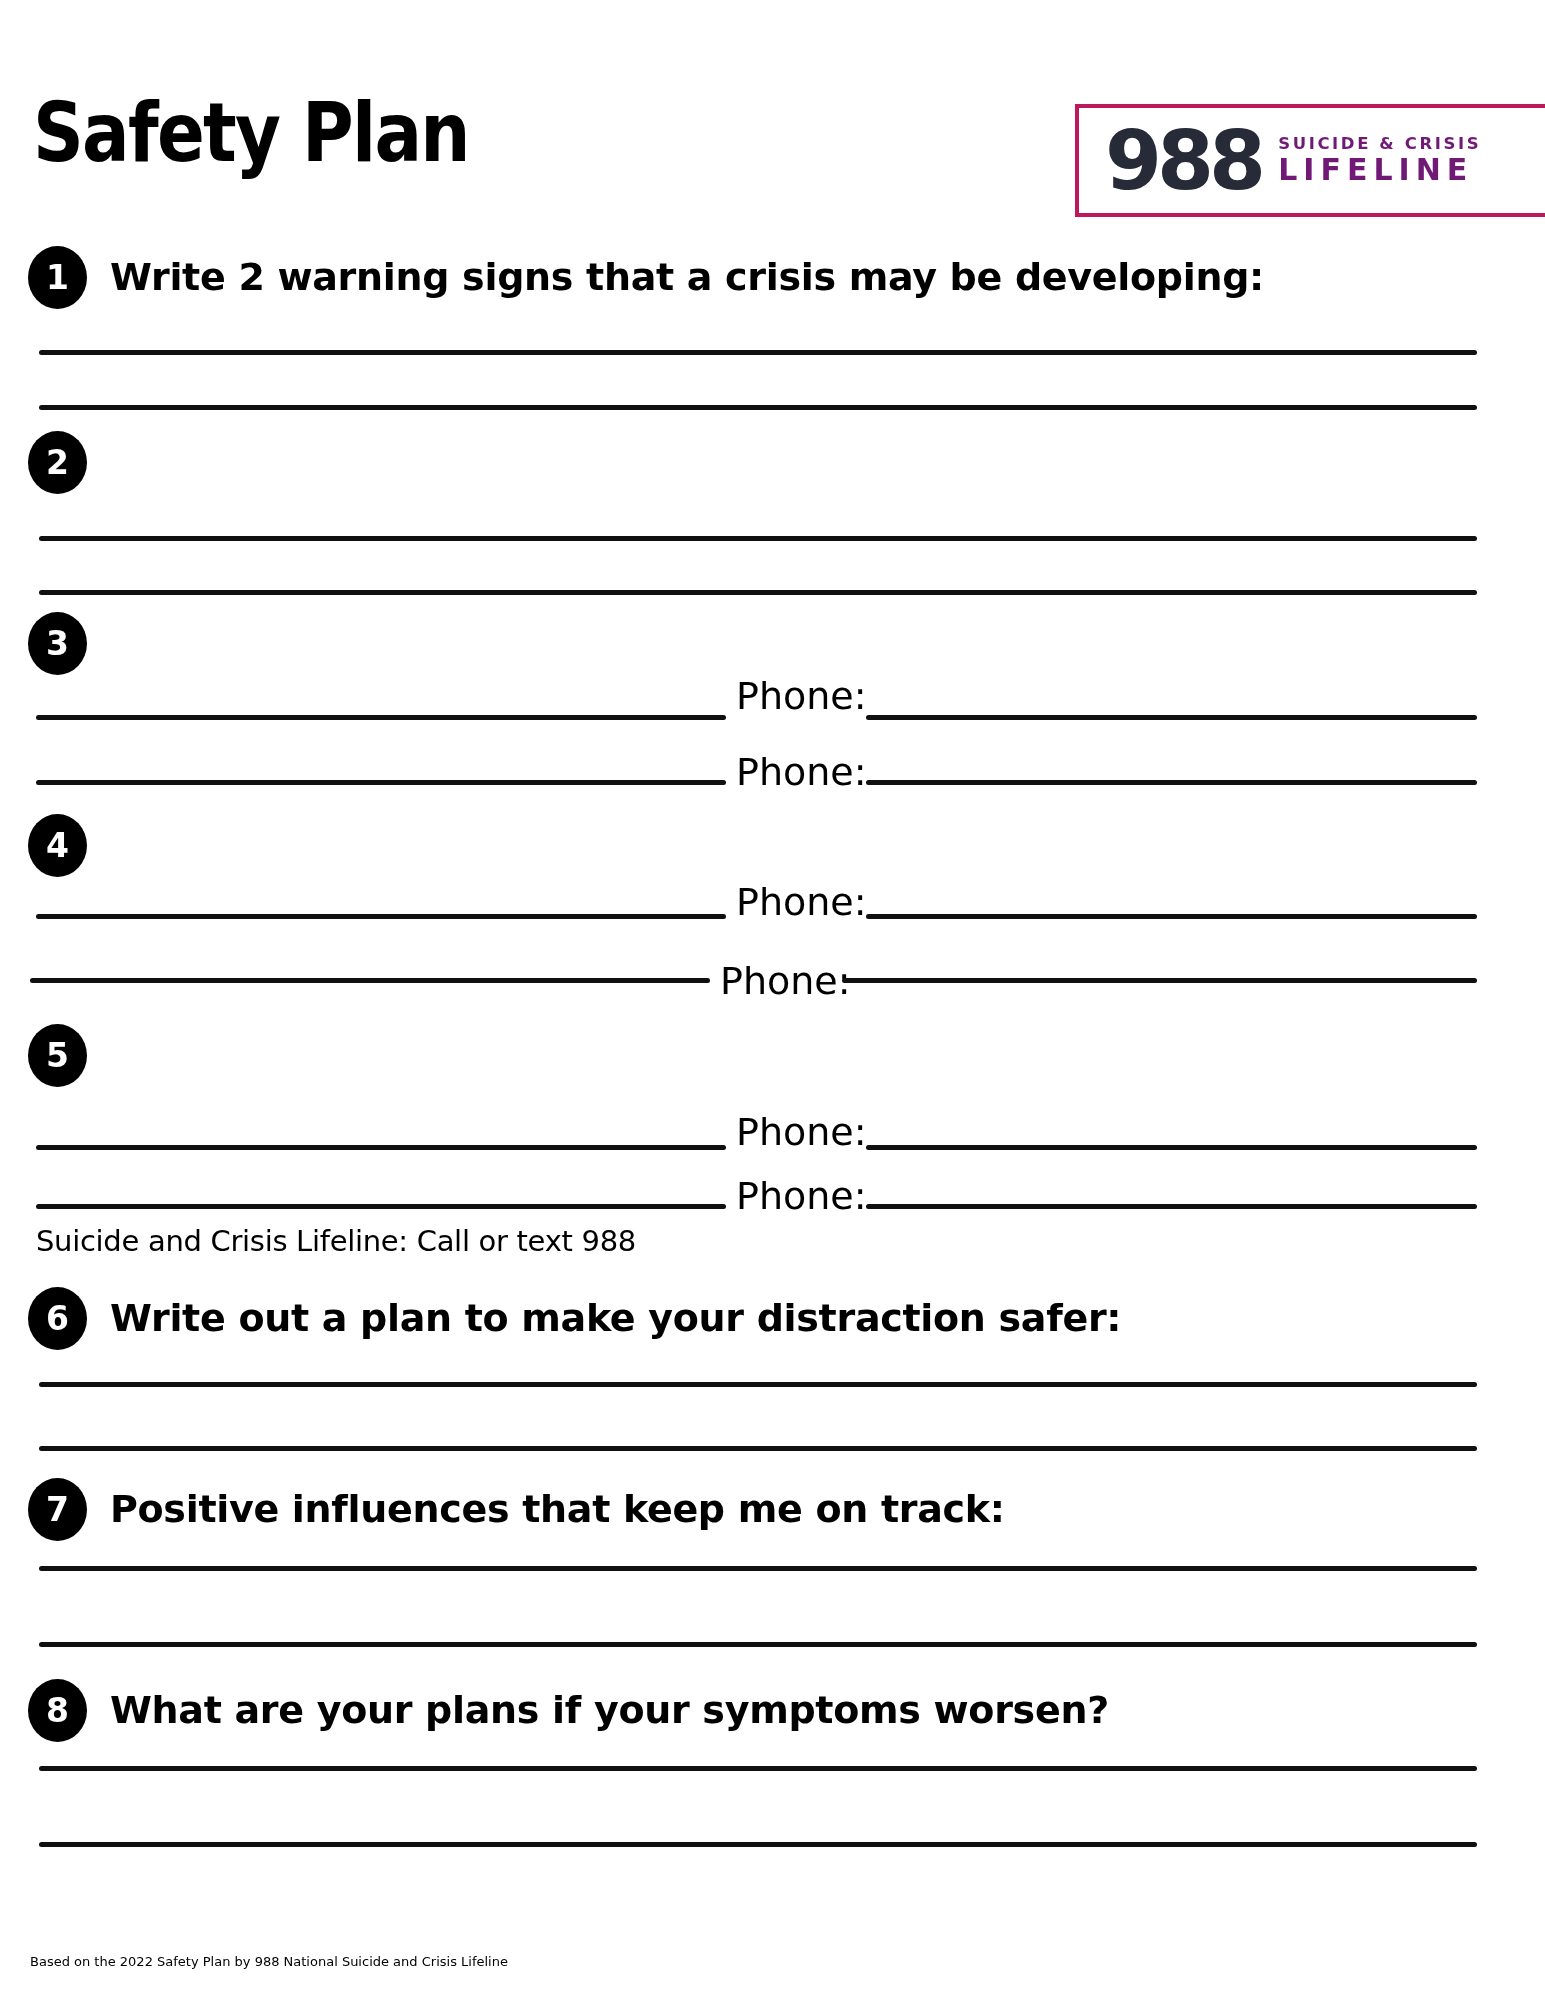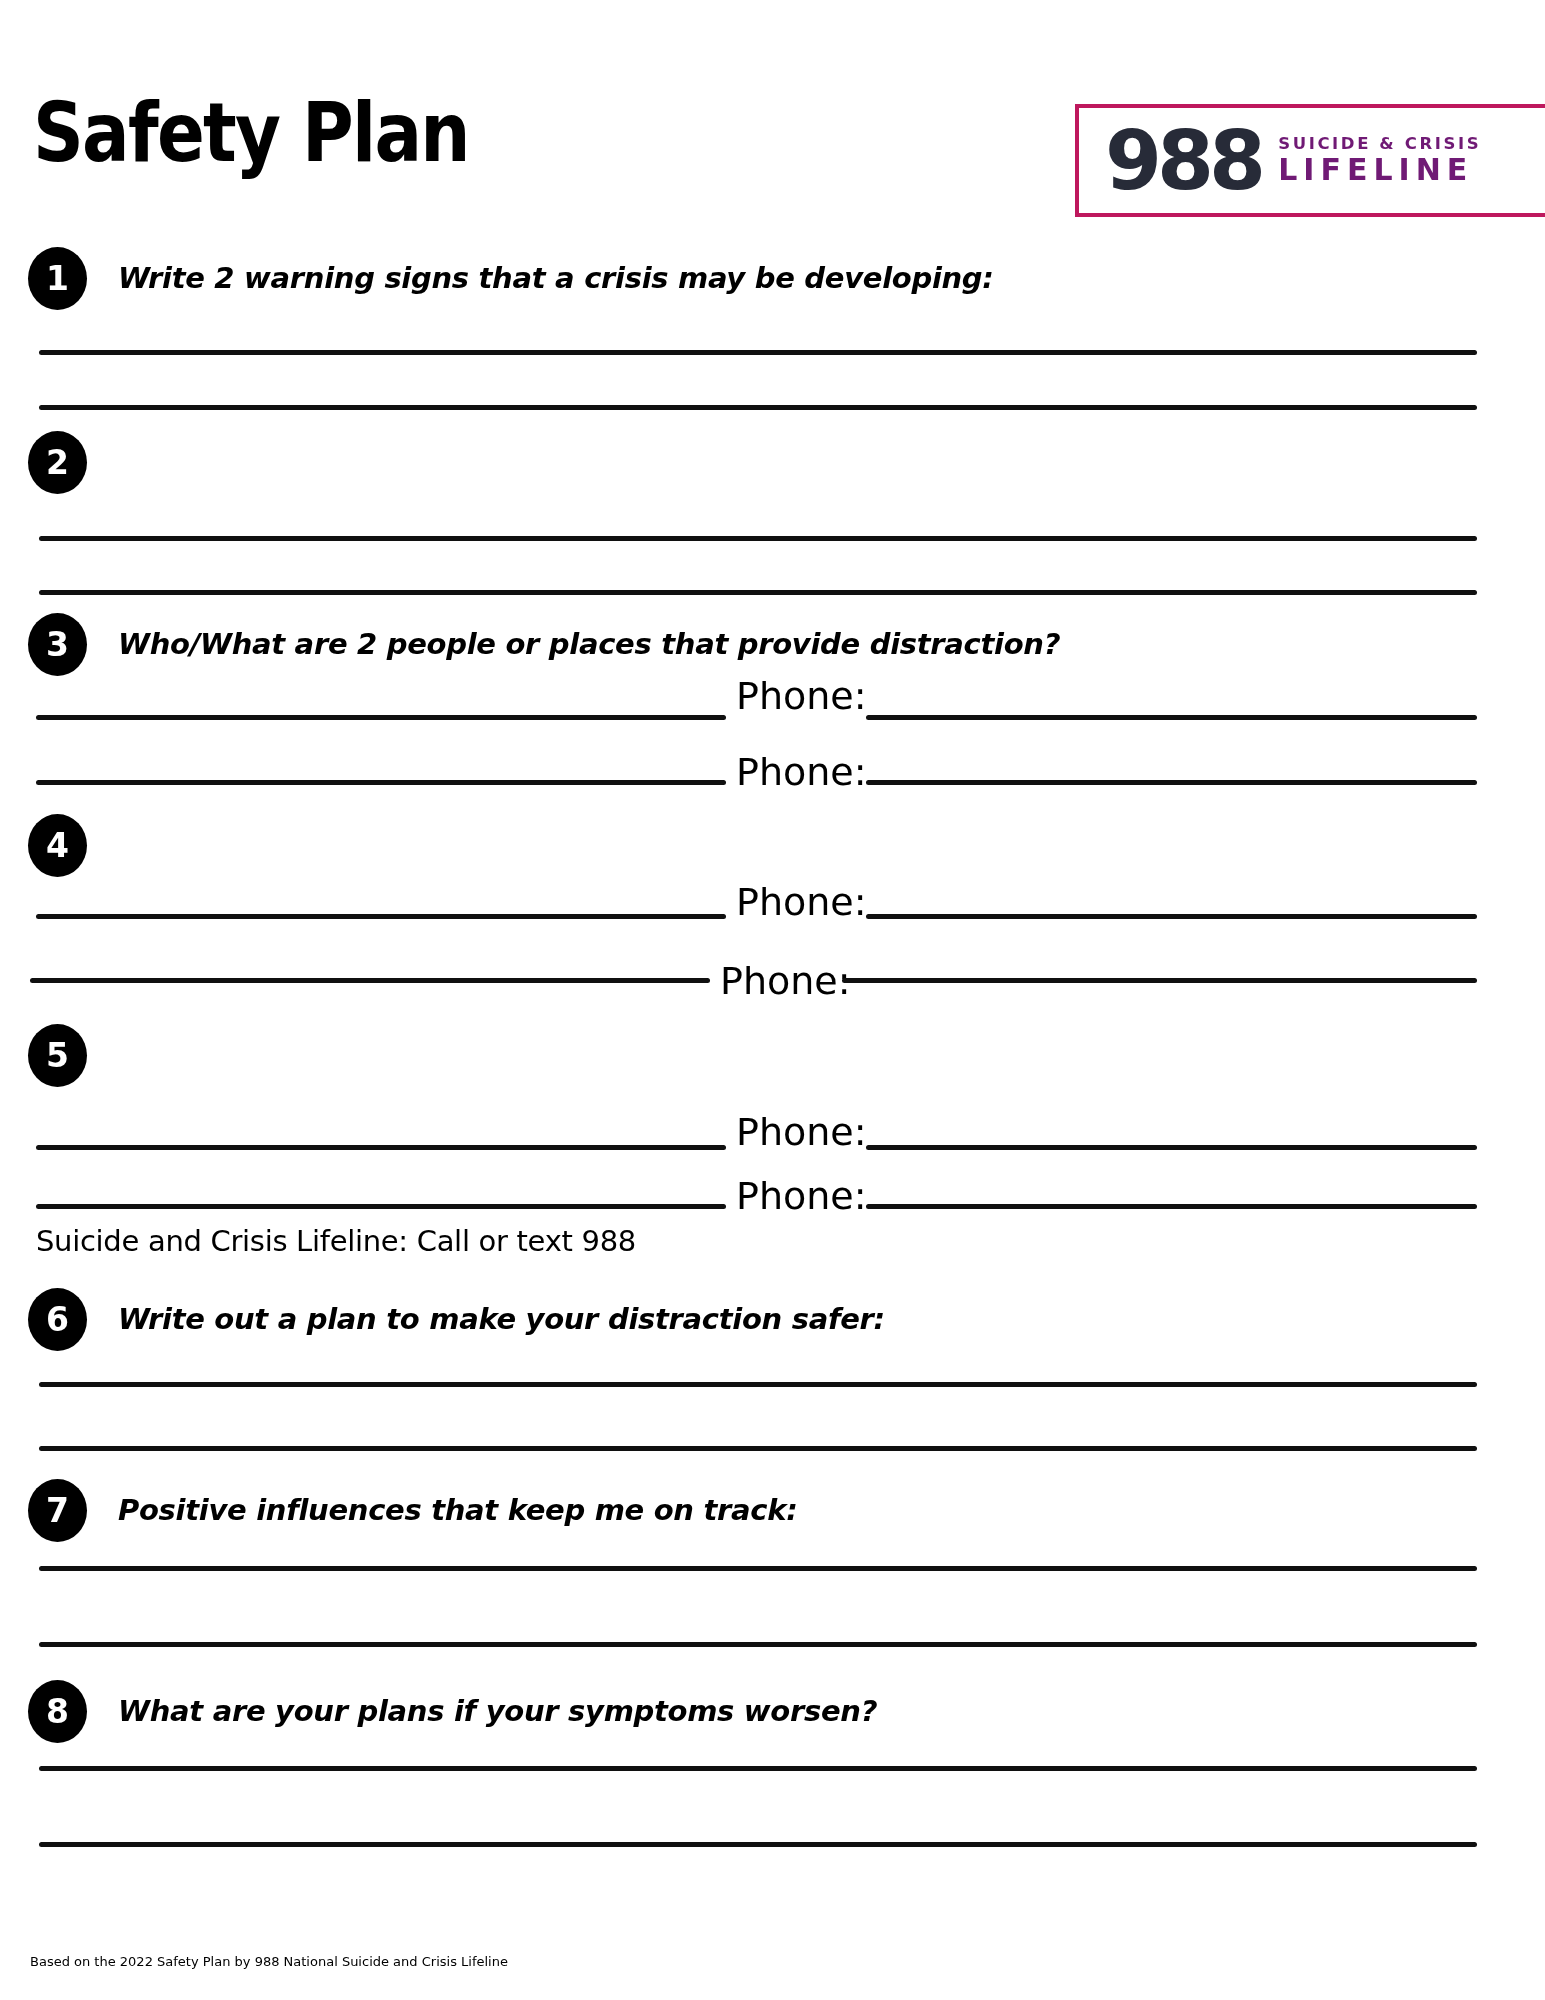--- a/index.html
+++ b/index.html
@@ -41,22 +41,22 @@
     position:absolute;left:28px;right:30px;
     display:flex;align-items:center;gap:15px;
   }
   .badge{
     flex:0 0 auto;width:59px;height:63px;border-radius:50%;
     background:#000;color:#fff;
     display:flex;align-items:center;justify-content:center;
     font-size:33px;font-weight:700;
   }
   .sec-title{
-    margin:16px;font-size:29px;font-weight:700;line-height:1.15;
-    letter-spacing:-.3px;white-space:nowrap;font-style:italic;
+    margin:8px;font-size:38px;font-weight:700;line-height:1.15;
+    letter-spacing:-.3px;white-space:nowrap;
   }
   
   .rule{position:absolute;height:5px;background:#101010;border-radius:3px;}
   .rule.full{left:39px;width:1438px;}
   
   .phone-row{position:absolute;left:0;right:0;height:64px;}
   .phone-row .rule{top:var(--ry,40px);}
   .phone-row .rule.name{left:36px;width:690px;}
   .phone-label{
     position:absolute;left:736px;top:4px;
@@ -111,21 +111,20 @@
     </div>
     <div class="rule full" style="top:536px"></div>
     <div class="rule full" style="top:590px"></div>
   </section>
 
   <section>
     <div class="sec-head" style="top:612px">
       <span class="badge">
           <span>3</span>
         </span>
-      <h2 class="sec-title">Who/What are 2 people or places that provide distraction?</h2>
     </div>
     <div class="phone-row" style="top:672px;--ry:43px">
       <div class="rule name"></div>
       <span class="phone-label">Phone:</span>
       <div class="rule phone"></div>
     </div>
     <div class="phone-row" style="top:748px;--ry:32px">
       <div class="rule name"></div>
       <span class="phone-label">Phone:</span>
       <div class="rule phone"></div>

